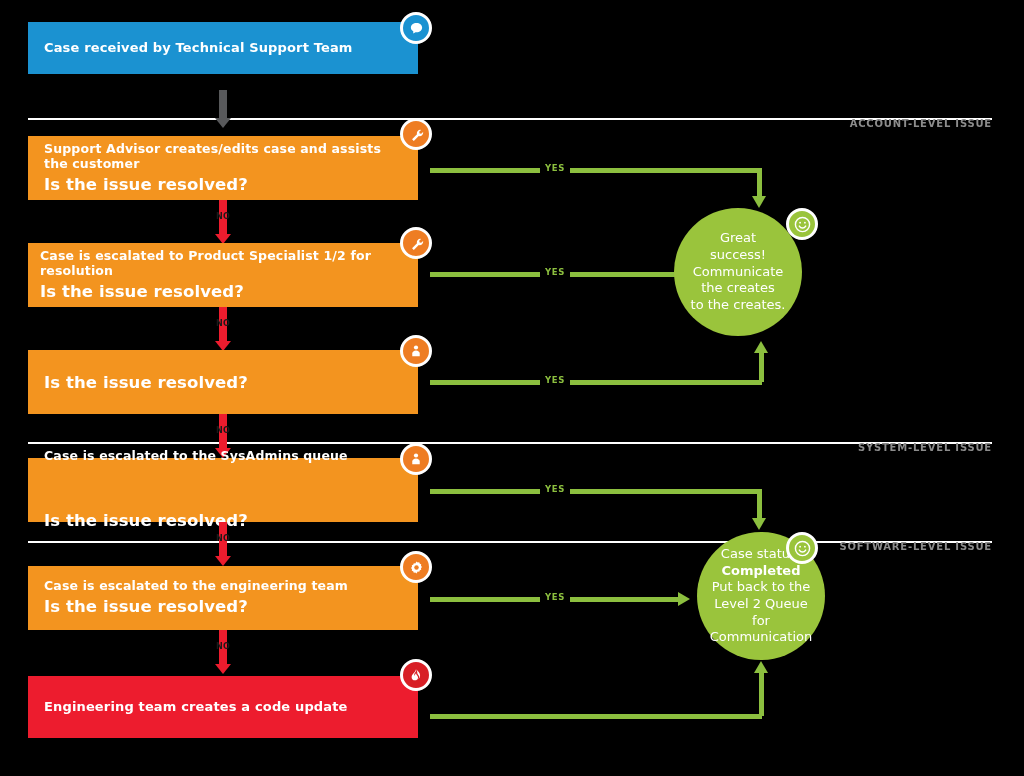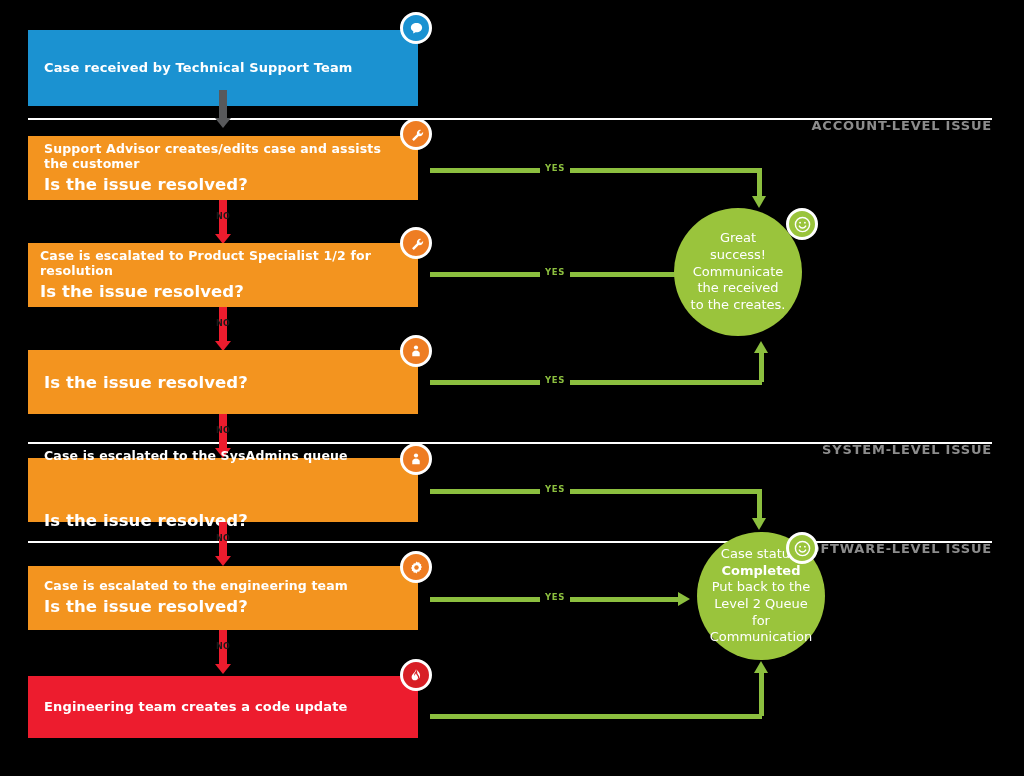--- a/index.html
+++ b/index.html
@@ -47,21 +47,21 @@
   .badge.red{background:#d81f26;}
   .badge.green{background:#9ac43c;}
   .badge svg{display:block;}
 
   
   .divider{
     position:absolute;left:28px;width:964px;height:2px;background:#fff;
   }
   .divider-label{
     position:absolute;
-    font-size:13px;font-weight:700;letter-spacing:.8px;
+    font-size:10px;font-weight:700;letter-spacing:.8px;
     color:#8c8c8c;
     text-align:right;
     white-space:nowrap;
   }
 
   
   .no-arrow{position:absolute;width:30px;}
   .no-stem{position:absolute;left:11px;top:0;width:8px;background:#ed1c2e;}
   .no-head{
     position:absolute;left:7px;
@@ -134,21 +134,21 @@
 
   <div class="divider" style="top:118px;"></div>
   <div class="divider-label" style="top:118px;left:792px;width:200px;">ACCOUNT-LEVEL ISSUE</div>
 
   <div class="divider" style="top:442px;"></div>
   <div class="divider-label" style="top:442px;left:792px;width:200px;">SYSTEM-LEVEL ISSUE</div>
 
   <div class="divider" style="top:541px;"></div>
   <div class="divider-label" style="top:541px;left:792px;width:200px;">SOFTWARE-LEVEL ISSUE</div>
 
-  <div class="box blue single" style="top:30px;height:76px;">
+  <div class="box blue single" style="top:22px;height:52px;">
     <div class="box-line1">Case received by Technical Support Team</div>
   </div>
   <div class="badge blue" style="left:400px;top:12px;">
     <svg width="15" height="15" viewBox="0 0 24 24" fill="#fff">
       <path d="M12 3C6.9 3 3 6.3 3 10.4c0 2.5 1.5 4.7 3.8 6V20l3.6-2.1c.5.1 1 .1 1.6.1 5.1 0 9-3.3 9-7.6S17.1 3 12 3z"></path>
     </svg>
   </div>
 
   <div class="grey-arrow" style="left:212px;top:90px;height:40px;">
     <div class="grey-stem" style="height:30px;"></div>
@@ -271,21 +271,21 @@
   </div>
 
   <div class="g-h" style="left:430px;top:714px;width:332px;"></div>
   <div class="g-v" style="left:759px;top:672px;height:44px;"></div>
   <div class="g-head-up" style="left:754px;top:661px;"></div>
 
   <div class="circle" style="left:674px;top:208px;width:128px;height:128px;">
     <div class="ctext">
       <div>Great success!</div>
       <div>Communicate</div>
-      <div>the received</div>
+      <div>the creates</div>
       <div>to the creates.</div>
     </div>
   </div>
   <div class="badge green" style="left:786px;top:208px;">
     <svg width="17" height="17" viewBox="0 0 24 24" fill="none" stroke="#fff" stroke-width="2" stroke-linecap="round">
       <circle cx="12" cy="12" r="10" stroke="#fff" stroke-width="2" fill="none"></circle>
       <circle cx="8.6" cy="9.4" r="1.3" fill="#fff" stroke="none"></circle>
       <circle cx="15.4" cy="9.4" r="1.3" fill="#fff" stroke="none"></circle>
       <path d="M7.5 14.2c1.1 1.8 2.7 2.7 4.5 2.7s3.4-.9 4.5-2.7"></path>
     </svg>

